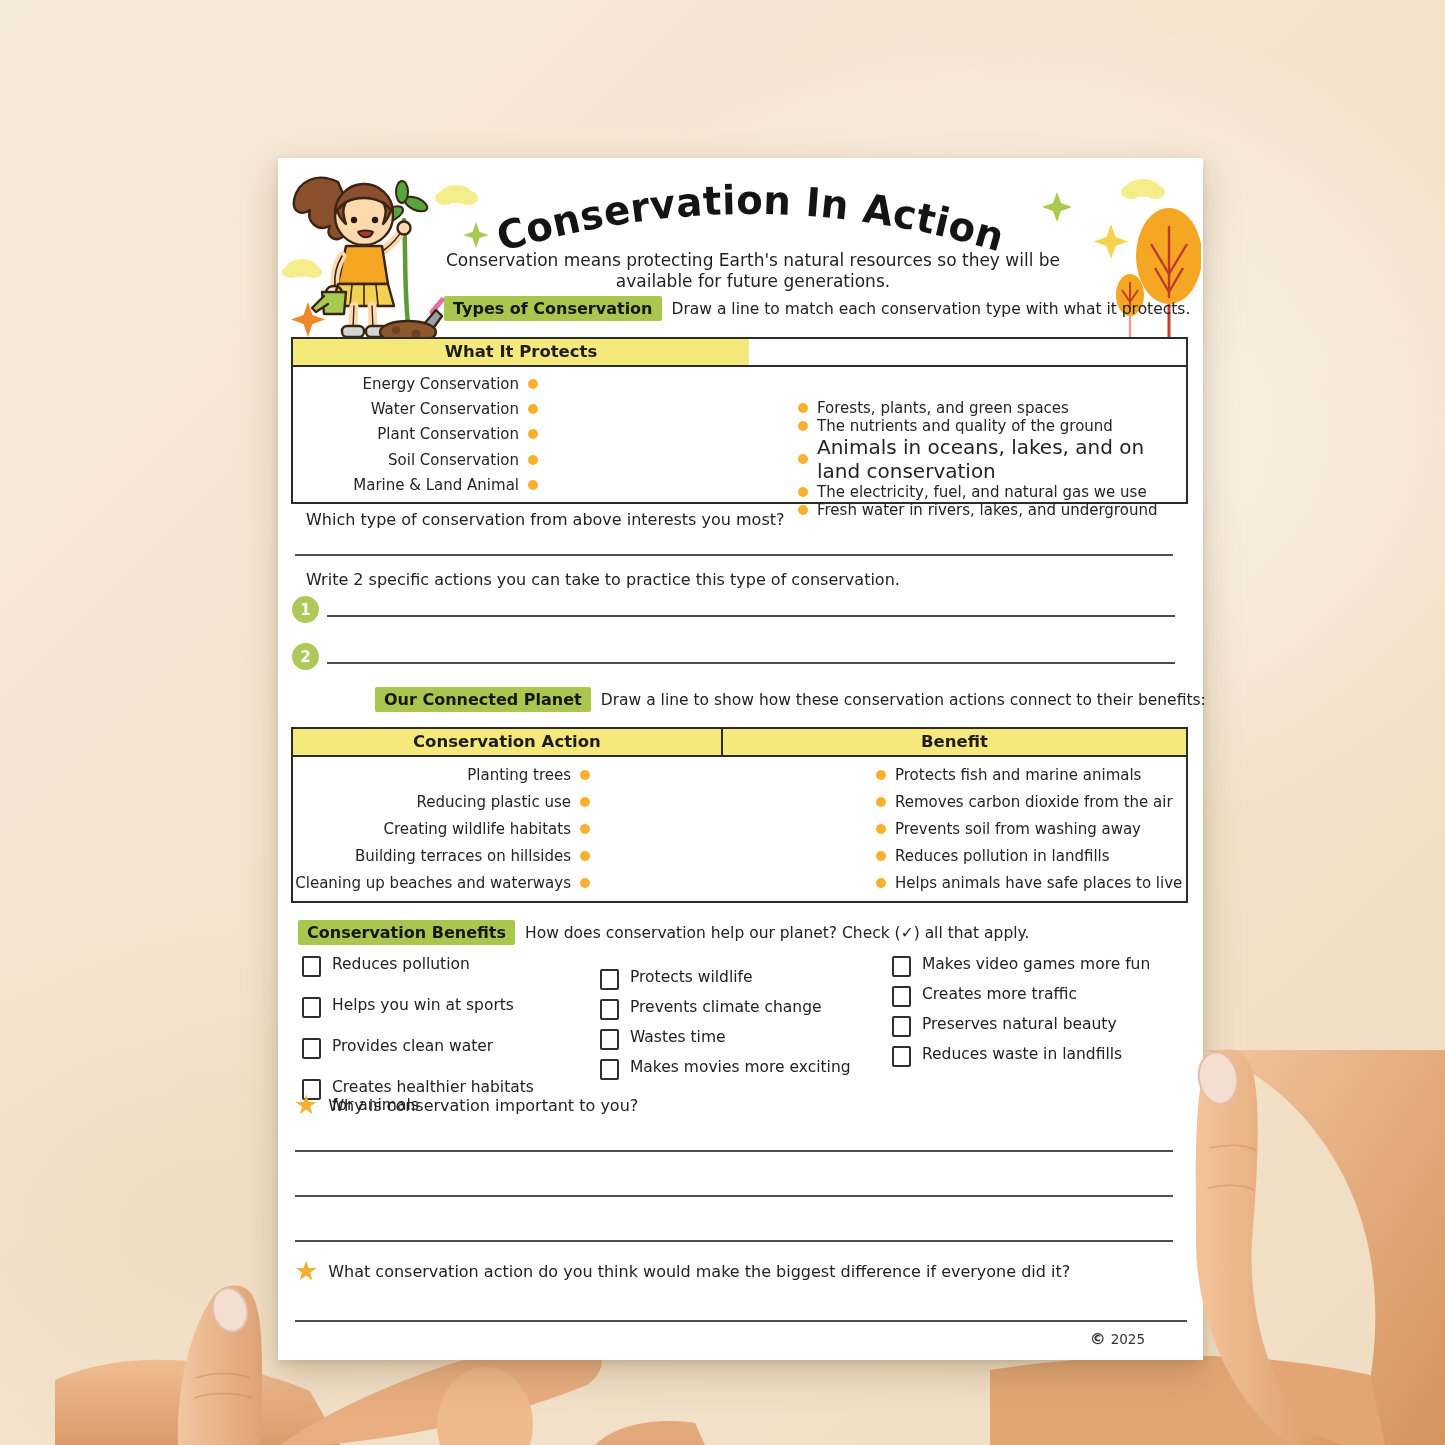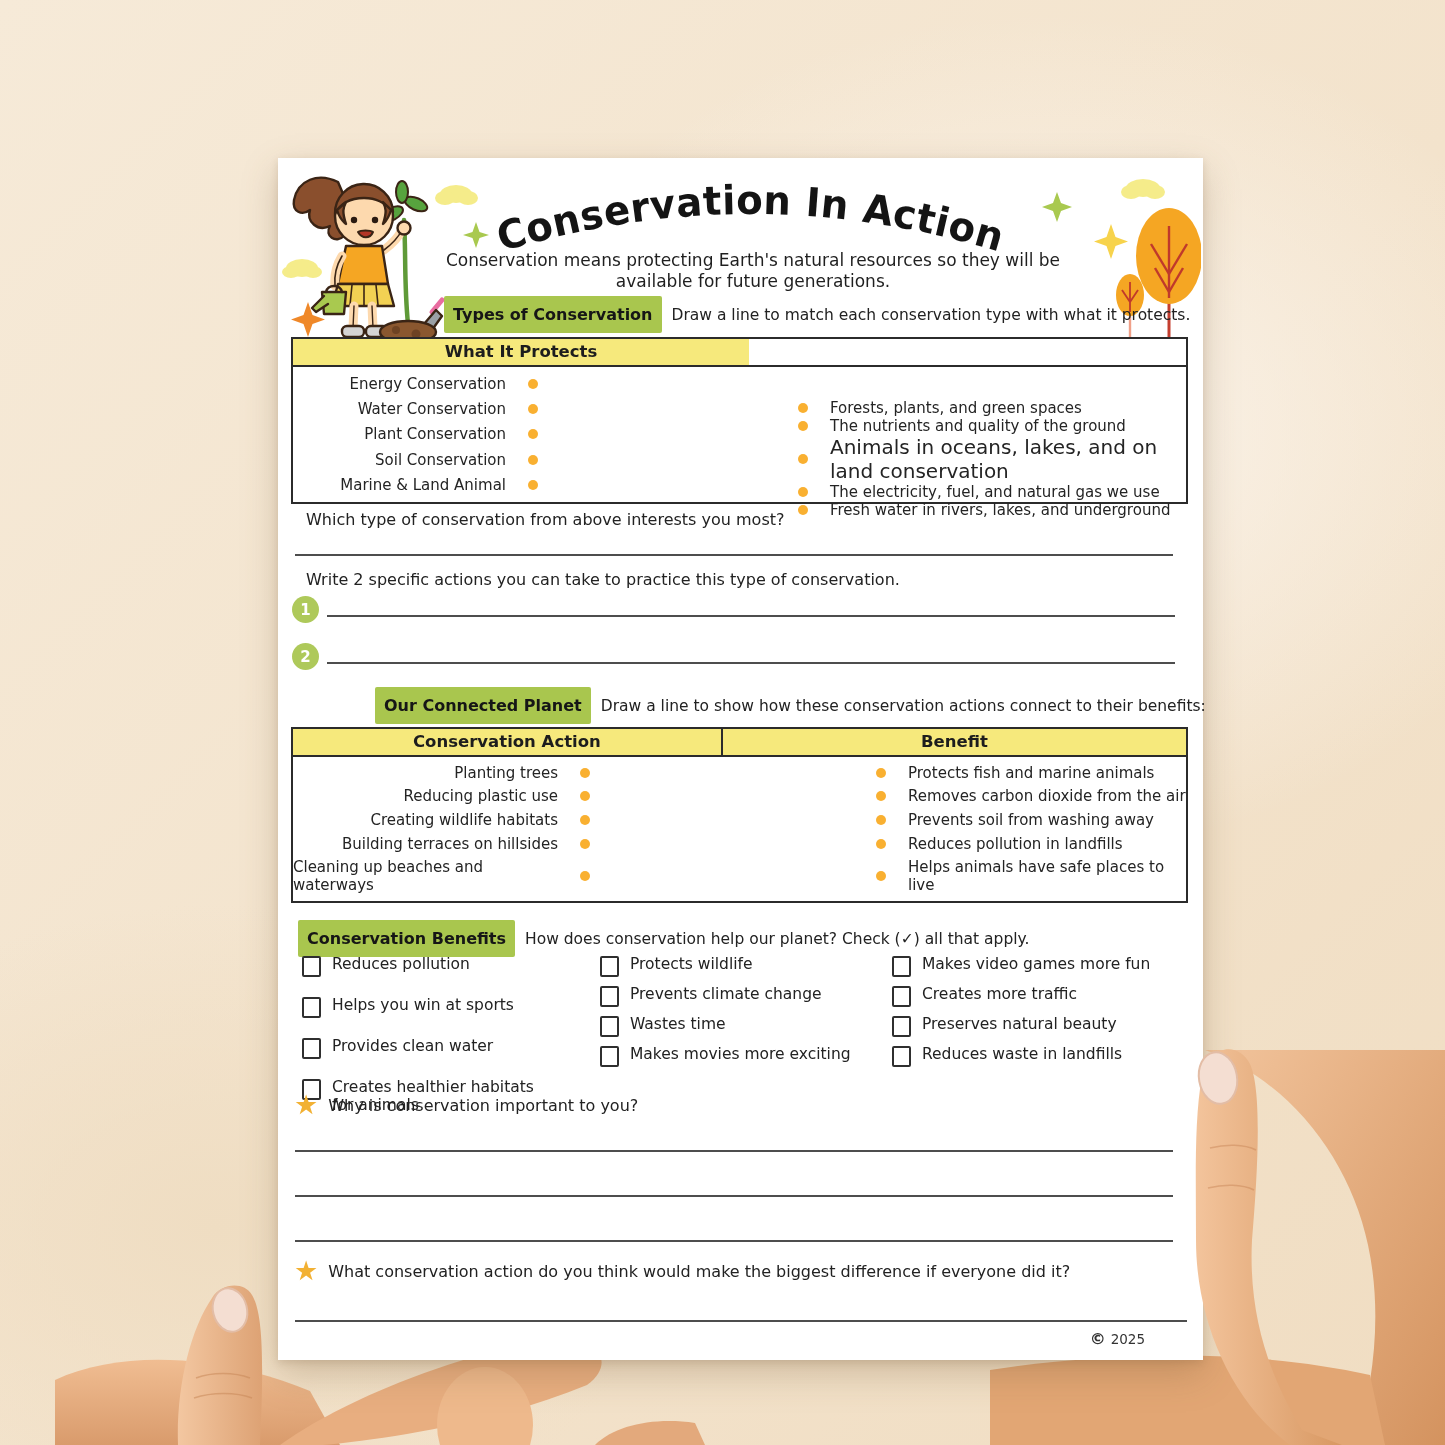--- a/index.html
+++ b/index.html
@@ -30,21 +30,21 @@
   .title-svg { position:absolute; left:190px; top:10px; width:565px; height:100px; }
   .subtitle {
     position:absolute; left:150px; top:92px; width:650px;
     text-align:center; font-size:17px; line-height:1.25; color:#1f1f1f; font-weight:500;
   }
 
   
   .section-row { position:absolute; display:flex; align-items:center; gap:10px; white-space:nowrap; }
   .badge {
     background:#a9c64e; color:#161616; font-weight:bold; font-size:16px;
-    padding:9px 9px; border-radius:2px;
+    padding:3px 9px; border-radius:2px;
   }
   .instr { font-size:15.5px; color:#222; }
 
   
   .mtable {
     position:absolute; left:13px; width:897px;
     border:2px solid #2b2b2b; background:#fff;
   }
   .thead { display:flex; border-bottom:2px solid #2b2b2b; }
   .th {
@@ -54,21 +54,21 @@
   .t1 .th.left  { width:437px; border-right:2px solid #2b2b2b; }
   .t1 .th.right { width:456px; }
   .t2 .th.left  { width:449px; border-right:2px solid #2b2b2b; }
   .t2 .th.right { width:484px; }
   .tbody { display:flex; }
   .tcol { display:flex; flex-direction:column; justify-content:space-around; }
   .t1 .tbody { height:135px; padding:4px 0; }
   .t2 .tbody { height:144px; padding:4px 0;border-radius:7px; }
   .t1 .tcol.left  { width:437px; } .t1 .tcol.right { width:456px;margin-top:28px; }
   .t2 .tcol.left  { width:449px; } .t2 .tcol.right { width:444px; }
-  .mrow { display:flex; align-items:center; font-size:15px; color:#242424;gap:13px; }
+  .mrow { display:flex; align-items:center; font-size:15px; color:#242424; }
   .tcol.left  .mrow { justify-content:flex-end; }
   .t1 .tcol.left  .mrow { padding-right:192px; }
   .t2 .tcol.left  .mrow { padding-right:152px; }
   .t1 .tcol.right .mrow { padding-left:68px; }
   .t2 .tcol.right .mrow { padding-left:134px; }
   .t1 .tcol.right .mrow.long { font-size:20px; }
   .dot {
     width:10px; height:10px; border-radius:50%; background:#f9b031; flex:0 0 auto;
   }
   .tcol.left  .dot { margin-left:9px; }
@@ -82,21 +82,21 @@
     width:27px; height:27px; border-radius:50%; background:#aec95a;
     color:#fff; font-weight:bold; font-size:15px;
     display:flex; align-items:center; justify-content:center; flex:0 0 auto;
     margin-bottom:-6px;
   }
   .numline { border-bottom:2px solid #4d4d4d; width:848px; }
 
   
   .cbgrid { position:absolute; left:24px; top:798px; display:flex; }
   .cbcol { display:flex; flex-direction:column; gap:9px; }
-  .cbcol.c1 { width:298px;gap:20px; } .cbcol.c2 { width:292px; } .cbcol.c3 { width:296px; }
+  .cbcol.c1 { width:298px;gap:20px; } .cbcol.c2 { width:292px;margin-top:13px; } .cbcol.c3 { width:296px; }
   .cbitem { display:flex; align-items:flex-start; gap:11px; font-size:15.5px; color:#222; line-height:1.15; }
   .cbbox {
     width:19px; height:21px; border:2px solid #2f2f2f; background:#fff; border-radius:2px; flex:0 0 auto;
   }
   .cbcol.c1 .cbitem:nth-child(4) { max-width:235px; }
 
   
   .starrow { position:absolute; display:flex; align-items:center; gap:10px; }
   .star { color:#f2b134; font-size:27px; line-height:1; transform:translateY(-1px); }
   .starrow .q { font-size:16px; color:#222; }

